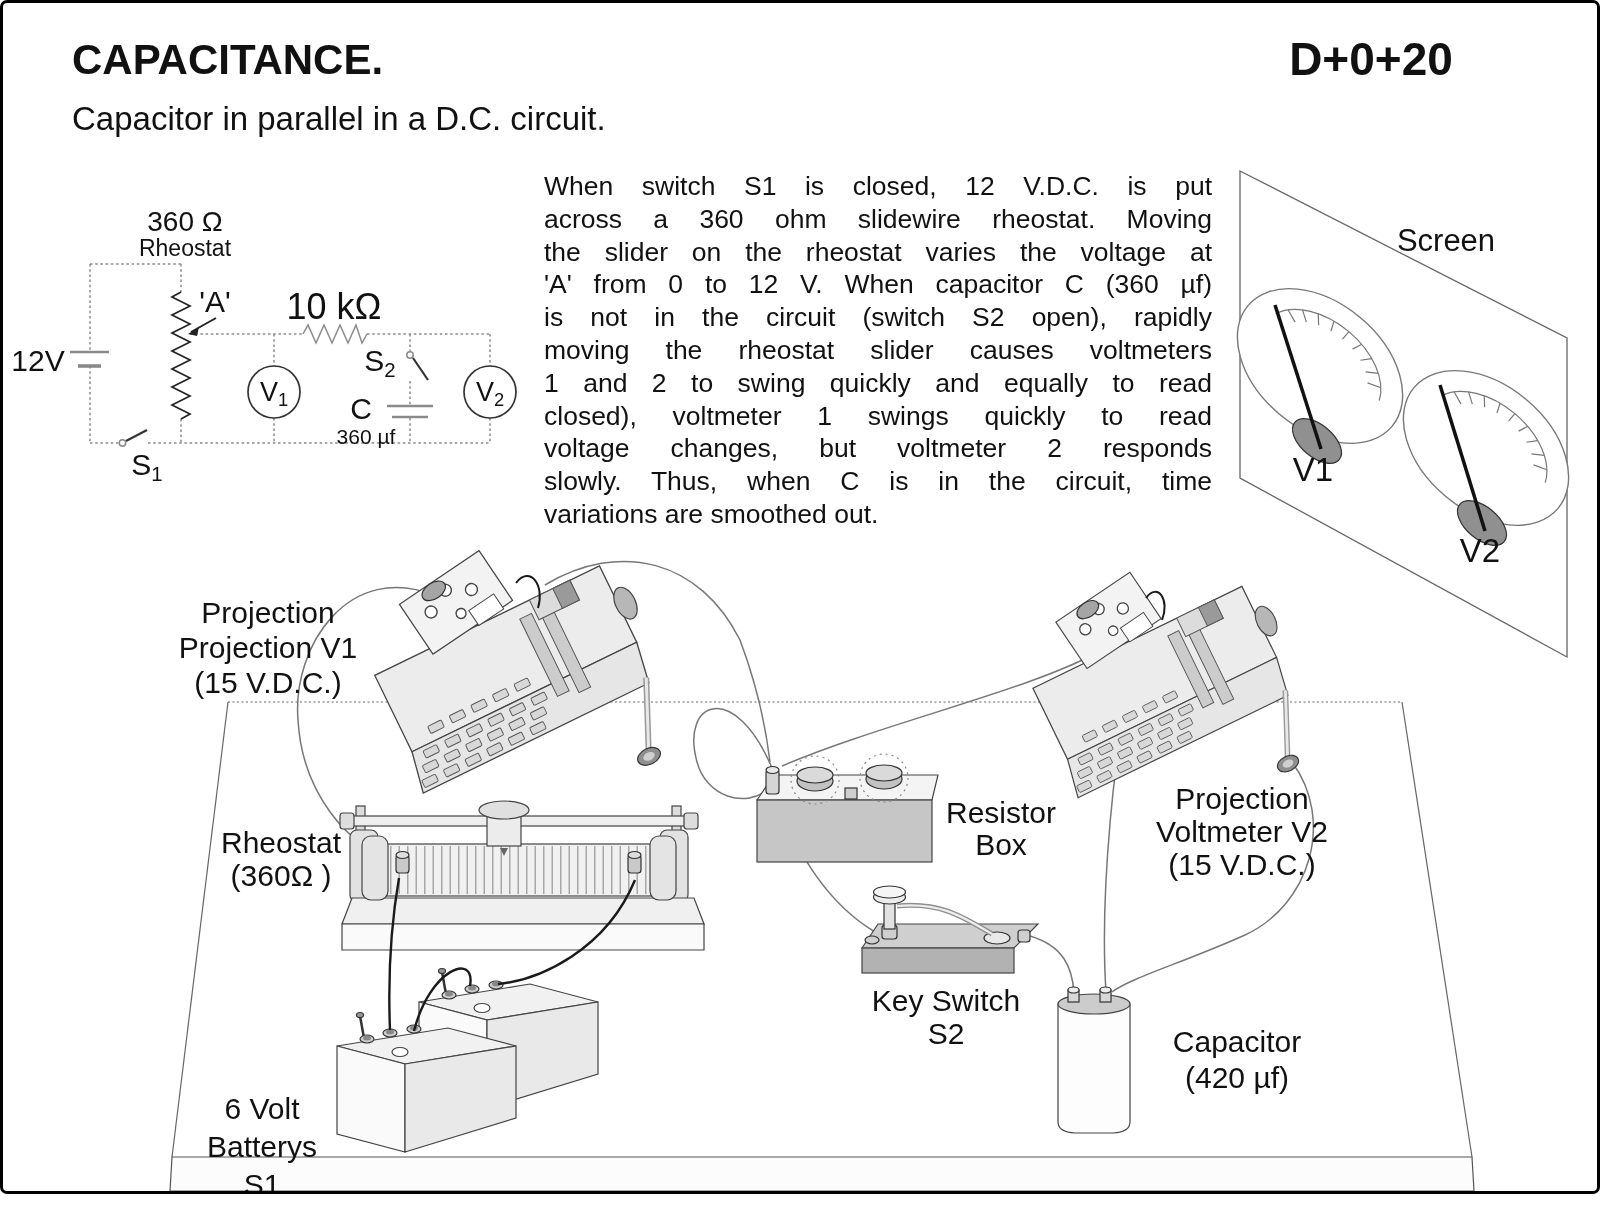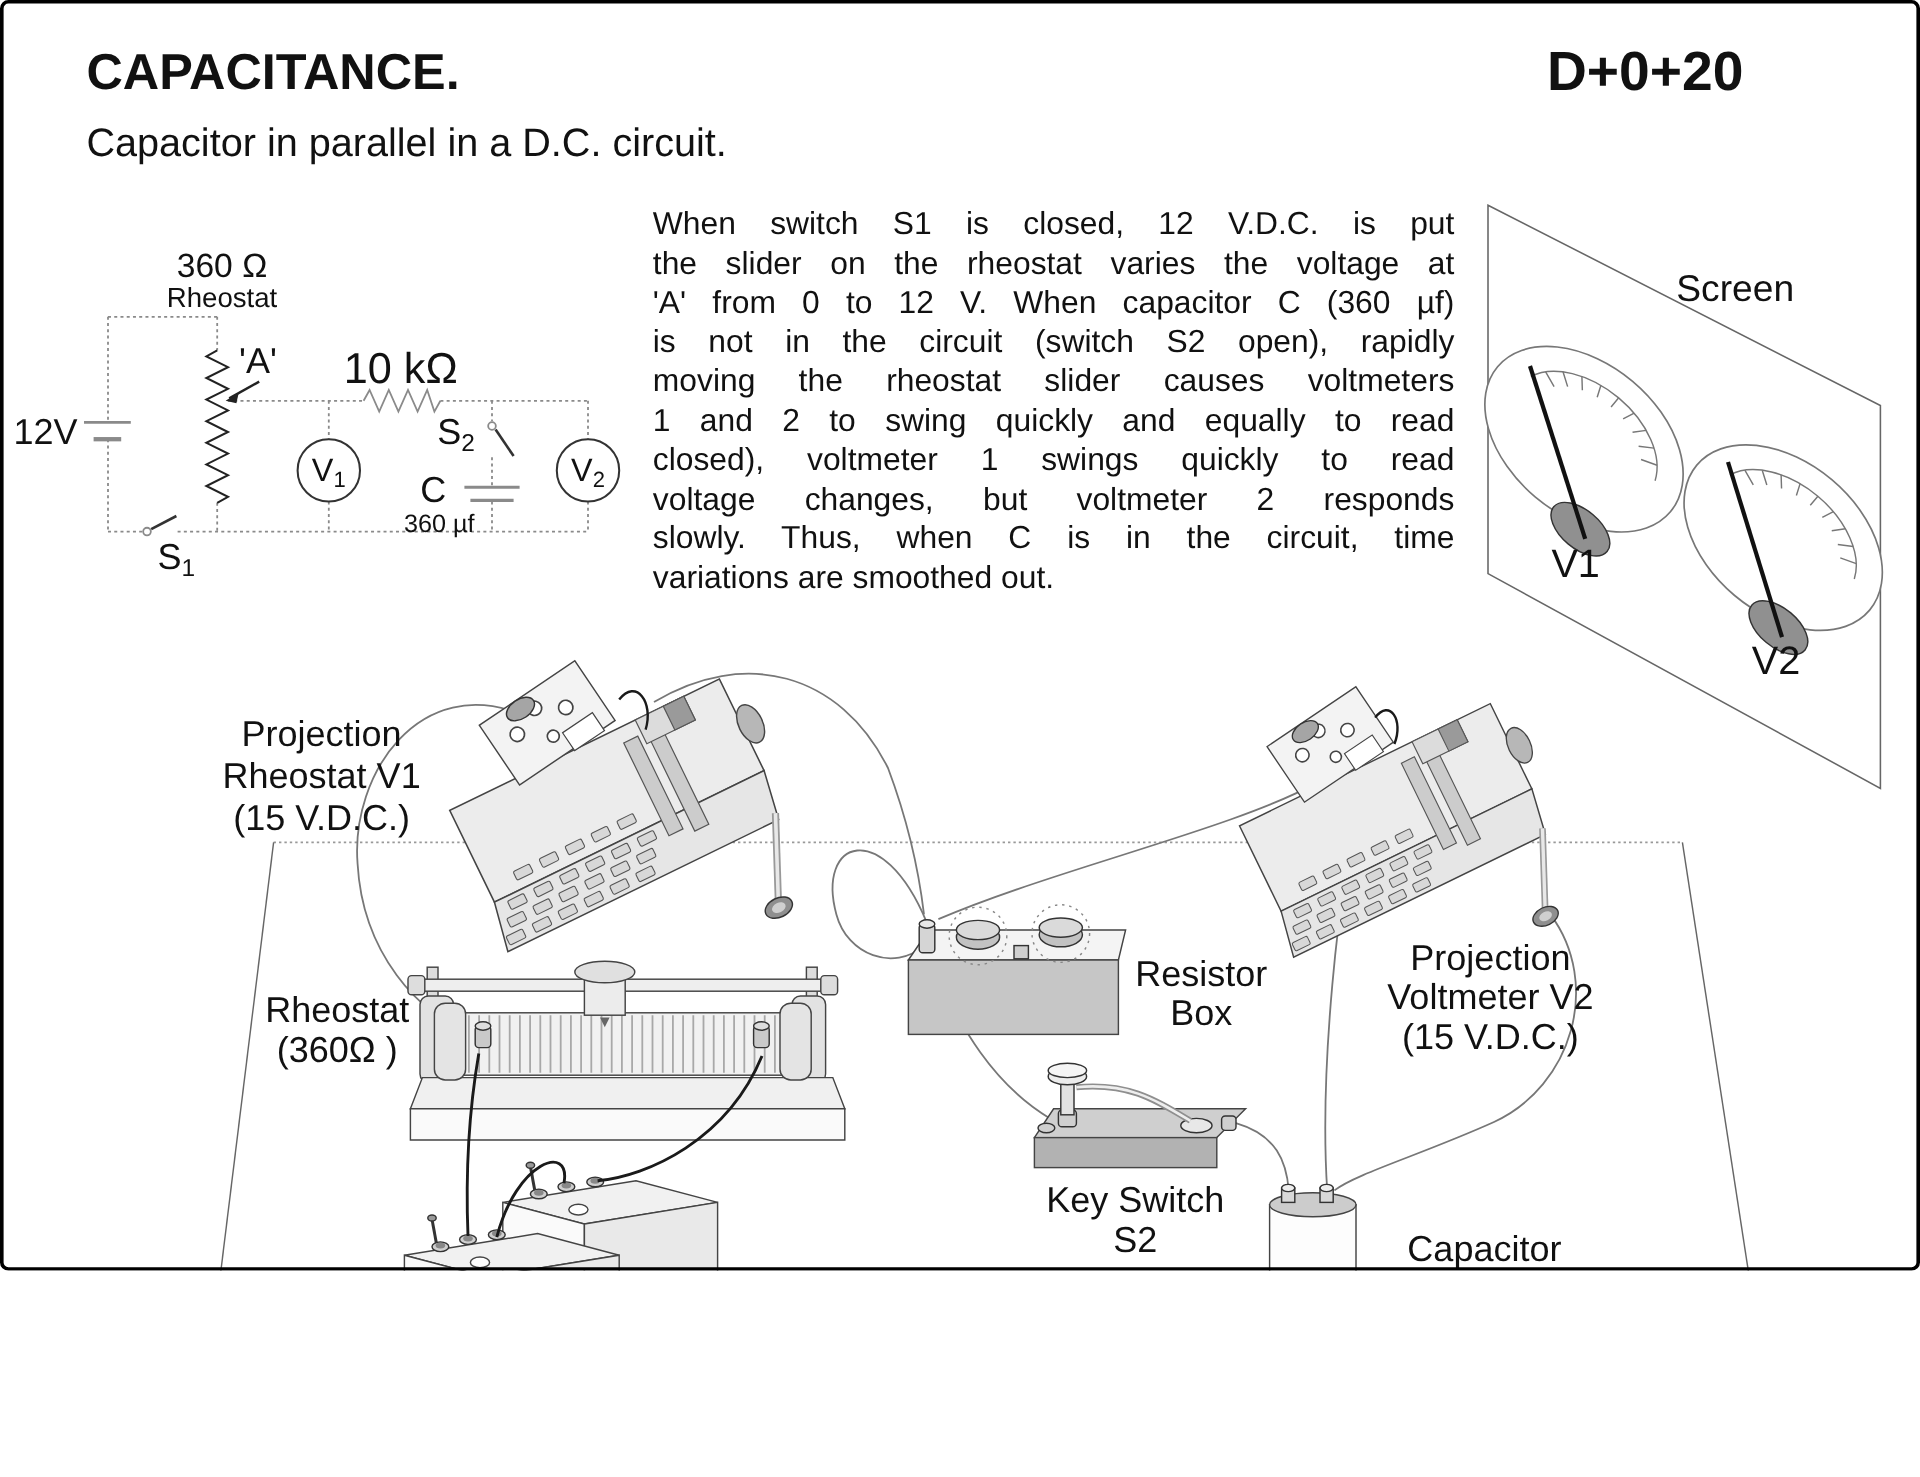--- a/index.html
+++ b/index.html
@@ -1,16 +1,16 @@
 <!DOCTYPE html>
 <html><head>
 <meta charset="utf-8">
 <style>
   html,body{margin:0;padding:0;background:#fff;}
-  #stage{position:relative;width:1600px;height:1059px;background:#fff;overflow:hidden;
+  #stage{position:relative;width:1600px;height:1194px;background:#fff;overflow:hidden;
          font-family:"Liberation Sans",sans-serif;color:#111;}
   #page-border{position:absolute;inset:0;border:3px solid #000;border-radius:7px;pointer-events:none;z-index:50;}
   svg.draw{position:absolute;left:0;top:0;z-index:1;}
   .txt{position:absolute;z-index:10;color:#111;}
   .lbl{position:absolute;z-index:10;color:#111;text-align:center;white-space:nowrap;
        transform:translateX(-50%);line-height:1.12;}
   .bold{font-weight:bold;}
   #description{position:absolute;left:544px;top:170px;width:668px;z-index:10;
                font-size:26.5px;line-height:32.8px;}
   .dline{text-align:justify;text-align-last:justify;white-space:normal;}
@@ -238,20 +238,21 @@
       <path d="M1146,598 C1158,582 1170,600 1162,620" stroke-width="2"></path>
     </g>
   </svg>
 
   <div class="txt bold" style="left:72px;top:36px;font-size:42px;">CAPACITANCE.</div>
   <div class="lbl bold" style="left:1371px;top:34px;font-size:46px;">D+0+20</div>
   <div class="txt" style="left:72px;top:100px;font-size:33px;">Capacitor in parallel in a D.C. circuit.</div>
 
   <div id="description">
       <div class="dline">When switch S1 is closed, 12 V.D.C. is put</div>
+      <div class="dline">across a 360 ohm slidewire rheostat.  Moving</div>
       <div class="dline">the slider on the rheostat varies the voltage at</div>
       <div class="dline">'A' from 0 to 12 V.  When capacitor C (360 µf)</div>
       <div class="dline">is not in the circuit (switch S2 open), rapidly</div>
       <div class="dline">moving the rheostat slider causes voltmeters</div>
       <div class="dline">1 and 2 to swing quickly and equally to read</div>
       <div class="dline">closed), voltmeter 1 swings quickly to read</div>
       <div class="dline">voltage changes, but voltmeter 2 responds</div>
       <div class="dline">slowly.  Thus, when C is in the circuit, time</div>
       <div class="dline last">variations are smoothed out.</div>
     </div>
@@ -275,21 +276,21 @@
   <div class="lbl" style="left:490px;top:377px;font-size:27px;">
     <span>V</span><sub>2</sub>
   </div>
 
   <div class="lbl" style="left:1446px;top:224px;font-size:31px;">Screen</div>
   <div class="lbl" style="left:1313px;top:452px;font-size:33px;">V1</div>
   <div class="lbl" style="left:1480px;top:533px;font-size:33px;">V2</div>
 
   <div class="lbl" style="left:268px;top:595px;font-size:30px;line-height:35px;">
     <div>Projection</div>
-    <div>Rheostat V1</div>
+    <div>Projection V1</div>
     <div>(15 V.D.C.)</div>
   </div>
   <div class="lbl" style="left:281px;top:826px;font-size:30px;line-height:33px;">
     <div>Rheostat</div>
     <div>(360Ω )</div>
   </div>
   <div class="lbl" style="left:1001px;top:797px;font-size:30px;line-height:32px;">
     <div>Resistor</div>
     <div>Box</div>
   </div>

